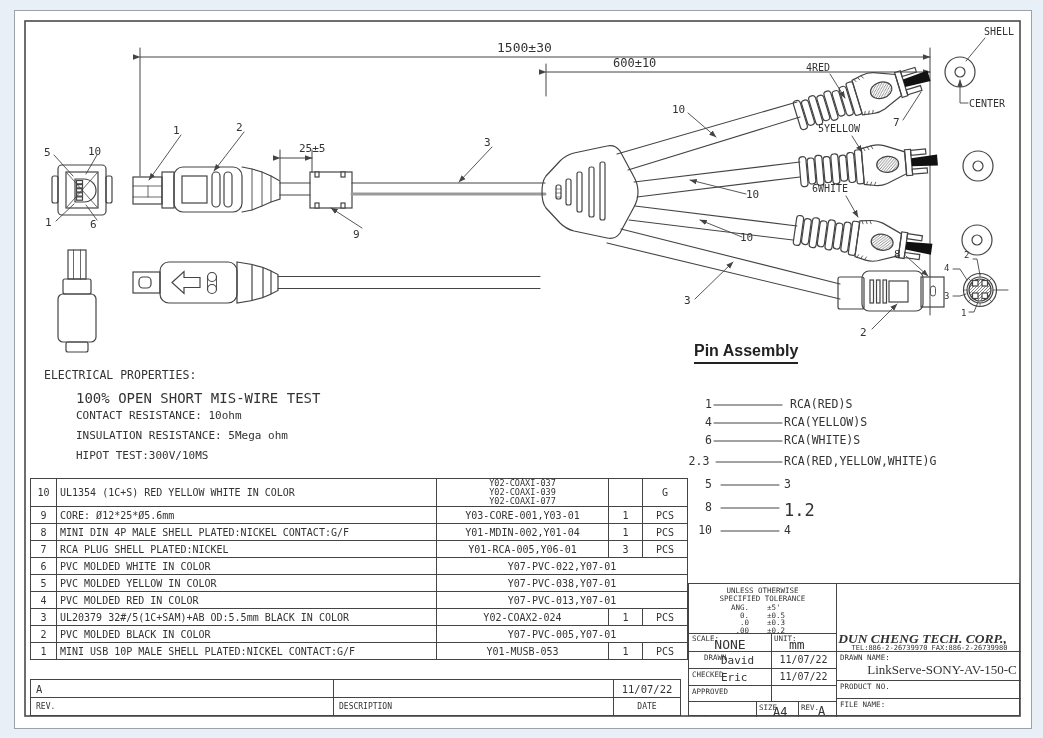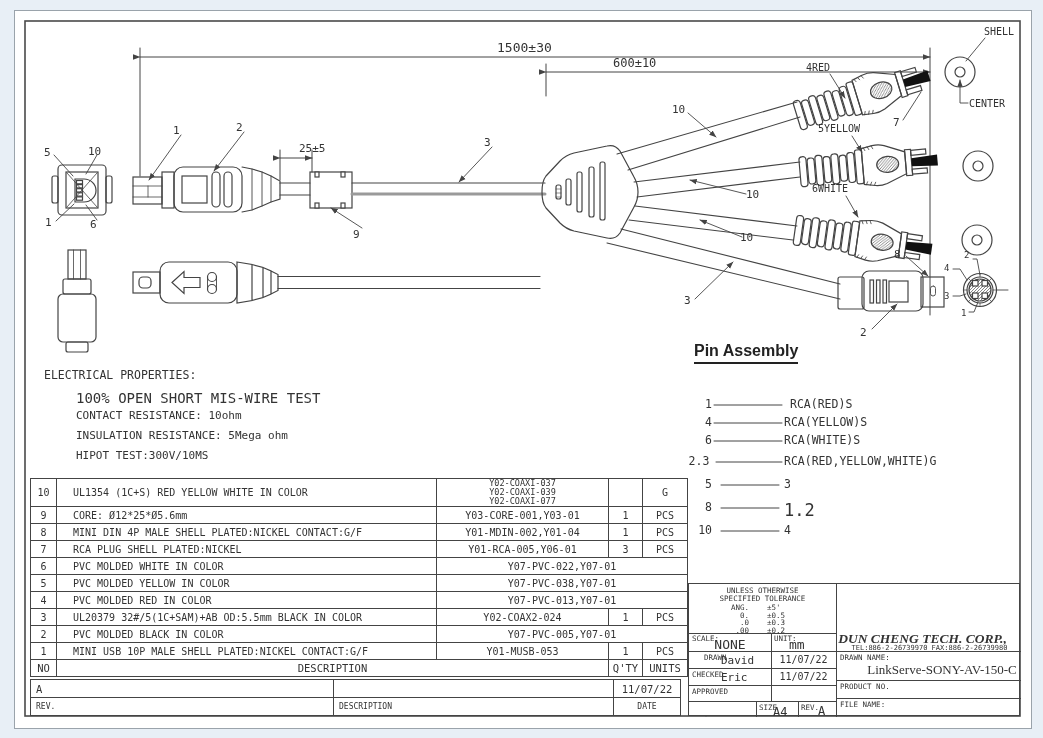--- a/index.html
+++ b/index.html
@@ -9,21 +9,21 @@
     font-family:"DejaVu Sans Mono",monospace;color:#333;
   }
   #sheet{position:absolute;left:14px;top:10px;width:1016px;height:717px;
     background:#ffffff;border:1px solid #9aa3ab;}
   svg#art{position:absolute;left:0;top:0;z-index:1;}
   .t{position:absolute;z-index:3;white-space:pre;line-height:1.15;color:#333;}
   .mono{font-family:"DejaVu Sans Mono",monospace;}
   
   #bom{position:absolute;left:30px;top:478px;z-index:3;border-collapse:collapse;table-layout:fixed;}
   #bom td{border:1px solid #444;font:10px "DejaVu Sans Mono",monospace;color:#333;
-    padding:0 16px;overflow:hidden;white-space:nowrap;}
+    padding:0 3px;overflow:hidden;white-space:nowrap;}
   #bom td.c{text-align:center;padding:0;}
   #bom tr{height:17px;}
   #bom tr.tall{height:28px;}
   #bom .plines{font-size:8.5px;line-height:9px;text-align:center;}
   
   #revstrip{position:absolute;left:30px;top:679px;z-index:3;border-collapse:collapse;table-layout:fixed;}
   #revstrip td{border:1px solid #444;font:10.5px "DejaVu Sans Mono",monospace;color:#333;padding:0 5px;white-space:nowrap;}
   #revstrip td.small{font-size:8px;}
   #revstrip tr{height:18px;}
   
@@ -391,26 +391,20 @@
     <td>PVC MOLDED BLACK IN COLOR</td>
     <td class="c" colspan="3">Y07-PVC-005,Y07-01</td>
   </tr>
   <tr>
     <td class="c">1</td>
     <td>MINI USB 10P MALE SHELL PLATED:NICKEL CONTACT:G/F</td>
     <td class="c">Y01-MUSB-053</td>
     <td class="c">1</td>
     <td class="c">PCS</td>
   </tr>
-  <tr>
-    <td class="c" style="font-size:10.5px;">NO</td>
-    <td class="c" colspan="2" style="font-size:10.5px;">DESCRIPTION</td>
-    <td class="c" style="font-size:10.5px;">Q'TY</td>
-    <td class="c" style="font-size:10.5px;">UNITS</td>
-  </tr>
 </tbody>
   </table>
 
 <table id="revstrip">
   <colgroup>
       <col style="width:303px">
       <col style="width:280px">
       <col style="width:67px">
     </colgroup>
   <tbody>

